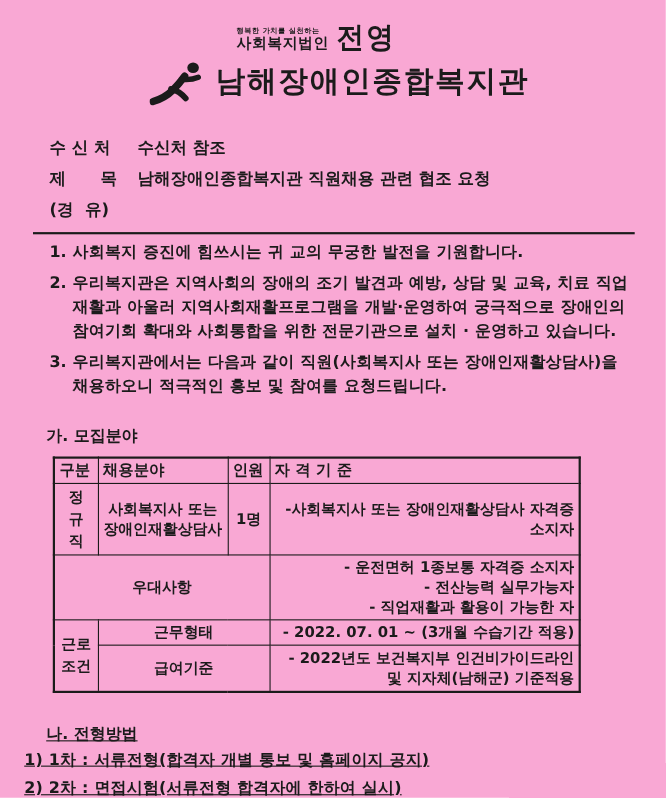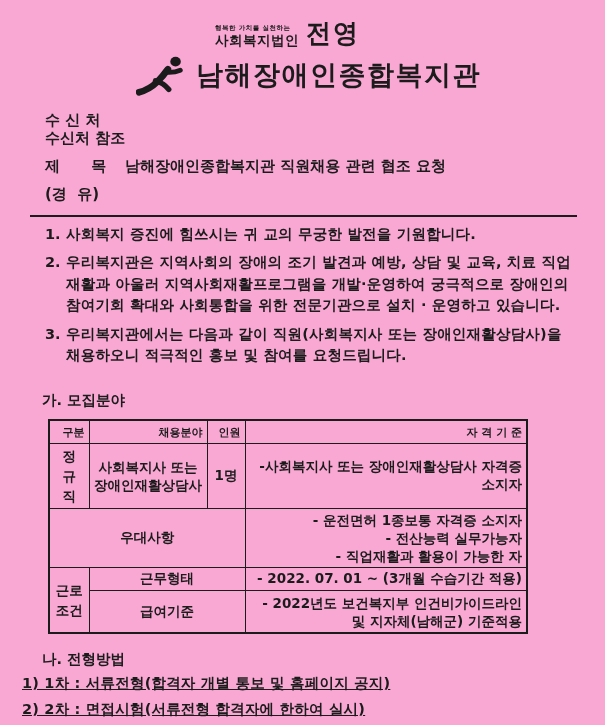--- a/index.html
+++ b/index.html
@@ -21,51 +21,51 @@
   .logo-slogan { font-size: 6.5px; letter-spacing: 0.5px; margin-bottom: 1px; }
   .logo-orgtype { font-size: 13.5px; letter-spacing: 0.5px; }
   .logo-orgname { font-size: 25px; font-weight: 900; letter-spacing: 2px; transform: scaleY(1.05); }
   .logo-main { display: flex; align-items: center; justify-content: center; gap: 2px; margin-top: 3px; margin-left: 12px; }
   .person-icon { width: 58px; height: 46px; margin-top: 2px; }
   .center-name { font-size: 27px; font-weight: 900; letter-spacing: 1.5px; }
 
   
   .hdr { padding-left: 45px; font-size: 15px; }
   .field-row { display: flex; align-items: baseline; margin-top: 10px; line-height: 18px; }
-  .field-row.first { margin-top: 12px; flex-direction: column; }
+  .field-row.first { margin-top: 26px; }
   .field-label { white-space: pre; min-width: 80px; }
   .field-value { white-space: pre; }
 
   .rule { border: none; border-top: 2.5px solid #1b1b1b; margin: 12px 28px 6px 30px; }
 
   
   .body-item { display: flex; padding-left: 45px; padding-right: 24px; font-size: 14.5px; line-height: 21.5px; margin-top: 7px; }
   .body-num { width: 21px; flex-shrink: 0; }
   .body-text { flex: 1; letter-spacing: 0.2px; }
 
   
   .sec-title { padding-left: 42px; font-size: 14.5px; margin-top: 24px; }
 
   
   table.recruit { border-collapse: collapse; margin: 9px 0 0 48px; width: 480px; table-layout: fixed; border: 2px solid #1b1b1b; font-size: 13.5px; }
   table.recruit td, table.recruit th { border: 1.5px solid #1b1b1b; color: #1b1b1b; padding: 2px 4px; font-weight: 700; }
-  th.c-head { height: 24px; text-align: right; font-size: 11px; }
+  th.c-head { height: 24px; text-align: left; font-size: 14px; }
   .cell-center { text-align: center; vertical-align: middle; }
   .cell-left { text-align: right; vertical-align: middle; padding-left: 8px; }
   .v-cat { white-space: pre-line; text-align: center; vertical-align: middle; line-height: 20px; }
   .pre-wrap { white-space: pre-line; line-height: 18px; }
   .row-regular { height: 64px; }
   .row-preferred { height: 57px; }
   .row-work { height: 22px; }
   .row-pay { height: 42px; }
   .q-line { line-height: 18px; }
 
   
   .b-item { padding-left: 22px; font-size: 14.5px; line-height: 24px; margin-top: 2px; letter-spacing: 0.2px; text-decoration: underline; }
-  .sec-b-title { margin-top: 16px; }
+  .sec-b-title { margin-top: 28px; text-decoration: underline; }
 </style>
 </head>
 <body>
 
 <div class="page">
 
   <div class="logo-block">
     <div class="logo-top">
       <div class="logo-left">
         <span class="logo-slogan">행복한 가치를 실천하는</span>

